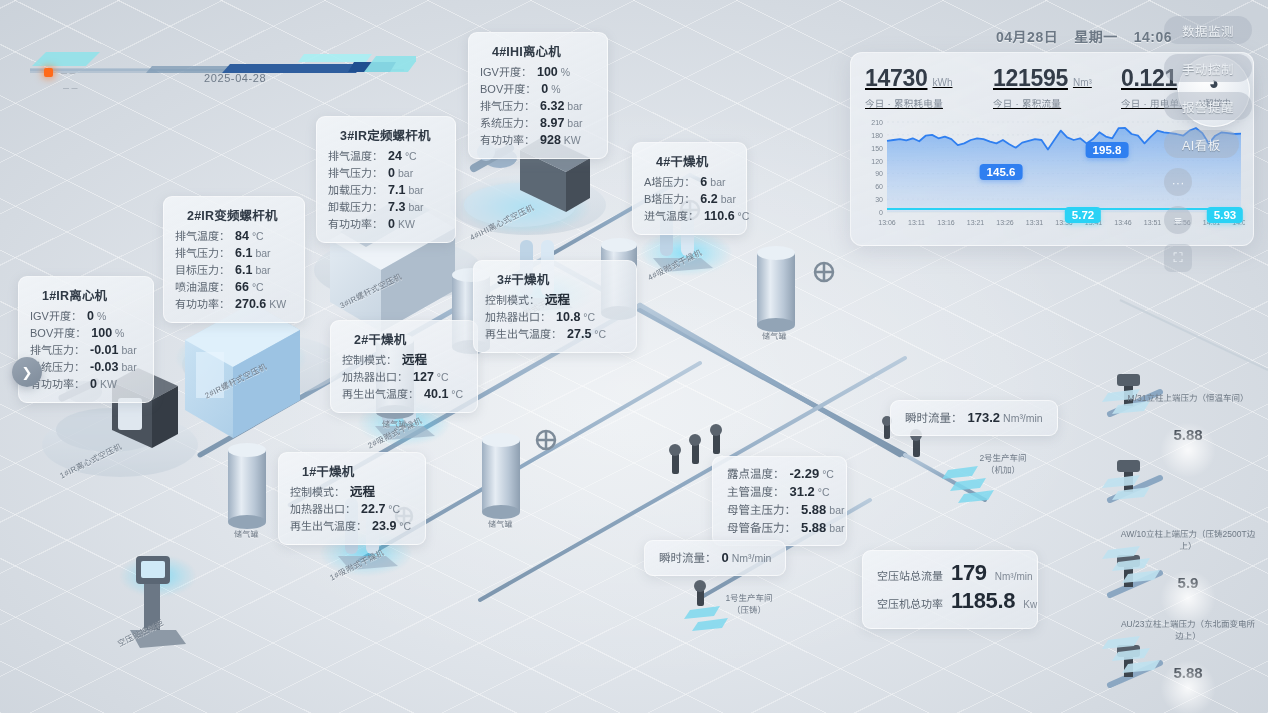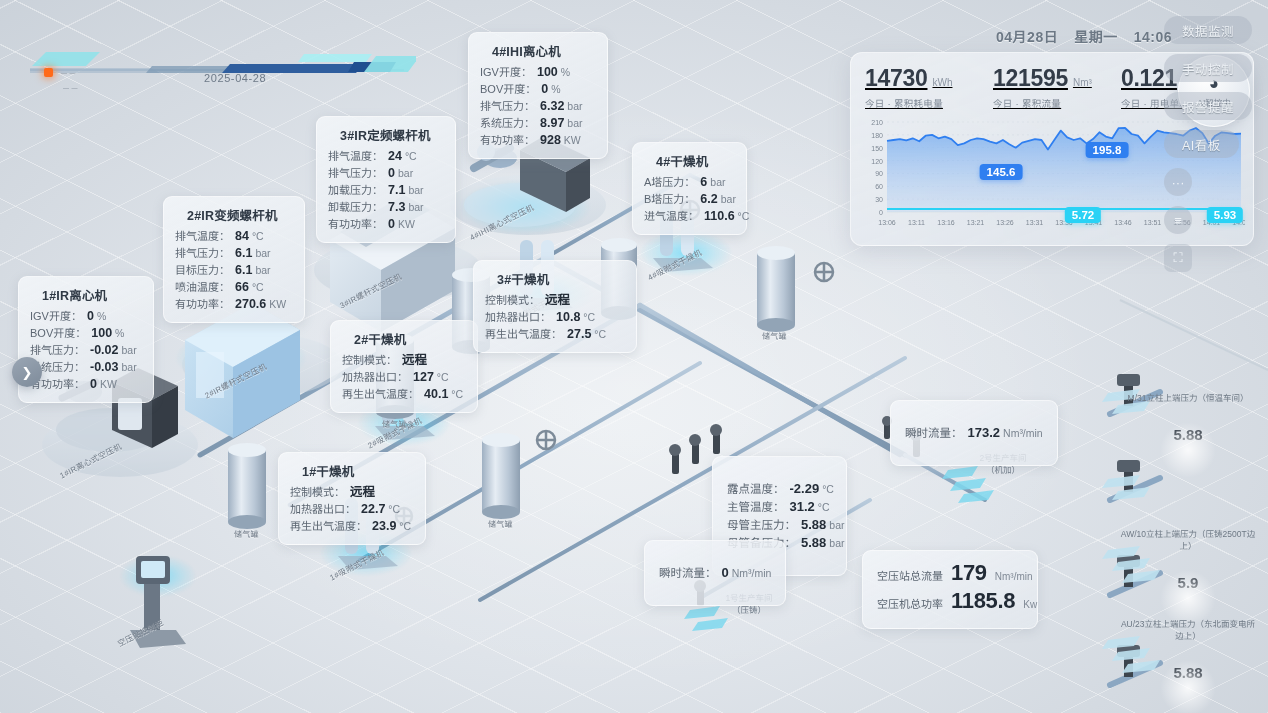--- a/index.html
+++ b/index.html
@@ -136,21 +136,21 @@
   .kv { display: flex; align-items: baseline; font-size: 11px; color: #5c6672; line-height: 17px; }
   .kv .k { }
   .kv .sep { margin-right: 5px; }
   .kv .v { font-weight: 700; color: #242d38; font-size: 12.5px; }
   .kv .u { margin-left: 3px; font-size: 10.5px; color: #79838f; font-weight: 400; }
 
   
   .chip {
     position: absolute;
     border-radius: 9px;
-    padding: 23px 14px;
+    padding: 8px 14px;
     background: linear-gradient(155deg, rgba(241,244,248,.90), rgba(227,232,238,.82));
     box-shadow: 0 3px 11px rgba(118,130,146,.18);
     border: 1px solid rgba(255,255,255,.6);
     z-index: 18; white-space: nowrap;
   }
   .chip .kv { font-size: 11.5px; }
   .chip .kv .v { font-size: 13px; }
 
   .summary { padding: 10px 18px 11px 14px; }
   .summary .srow { display: flex; align-items: baseline; gap: 8px; line-height: 24px; }
@@ -589,21 +589,21 @@
       </div>
     <div class="kv">
         <span class="k">BOV开度</span>
         <span class="sep">：</span>
         <span class="v">100</span>
         <span class="u">%</span>
       </div>
     <div class="kv">
         <span class="k">排气压力</span>
         <span class="sep">：</span>
-        <span class="v">-0.02</span>
+        <span class="v">-0.01</span>
         <span class="u">bar</span>
       </div>
     <div class="kv">
         <span class="k">系统压力</span>
         <span class="sep">：</span>
         <span class="v">-0.03</span>
         <span class="u">bar</span>
       </div>
     <div class="kv">
         <span class="k">有功功率</span>

